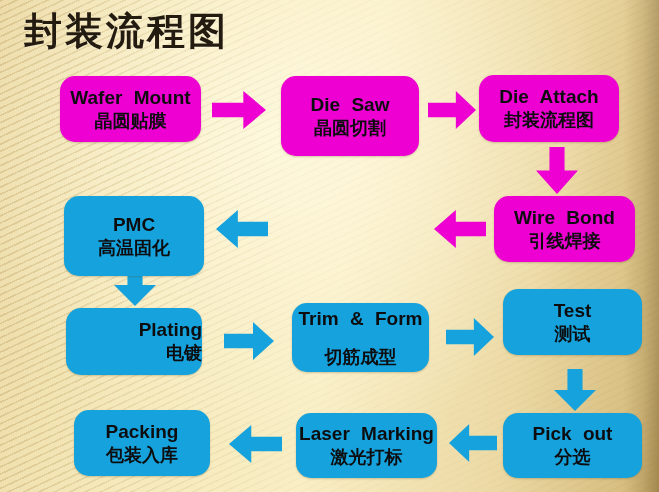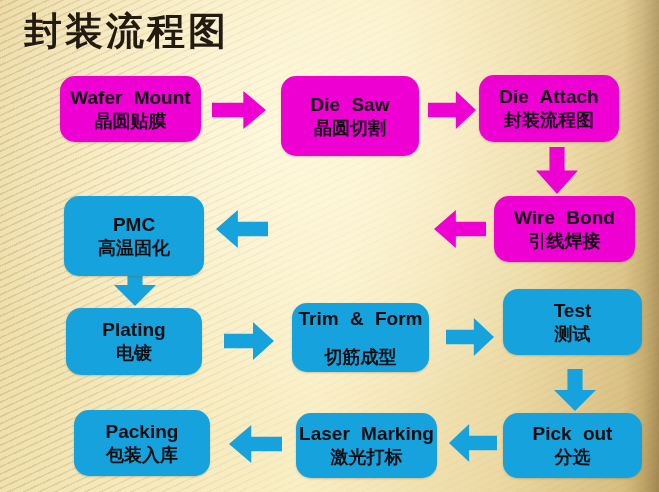--- a/index.html
+++ b/index.html
@@ -76,21 +76,21 @@
   </div>
   <div class="arrow dir-left" style="left: 434px; top: 210px; width: 52px; height: 38px; background: rgb(238, 0, 210);"></div>
   <div class="arrow dir-left" style="left: 216px; top: 210px; width: 52px; height: 38px; background: rgb(22, 163, 221);"></div>
   <div class="node" style="left: 64px; top: 196px; width: 140px; height: 80px; background: rgb(22, 163, 221);">
     <div class="en">PMC</div>
     <div class="zh">高温固化</div>
   </div>
 
   <div class="arrow dir-down" style="left: 114px; top: 264px; width: 42px; height: 42px; background: rgb(22, 163, 221);"></div>
 
-  <div class="node" style="left: 66px; top: 308px; width: 136px; height: 67px; background: rgb(22, 163, 221);">
+  <div class="node" style="left: 66px; top: 308px; width: 136px; height: 67px; background: rgb(22, 163, 221); align-items: flex-end;">
     <div class="en">Plating</div>
     <div class="zh">电镀</div>
   </div>
   <div class="arrow dir-right" style="left: 224px; top: 322px; width: 50px; height: 38px; background: rgb(22, 163, 221);"></div>
   <div class="node" style="left: 292px; top: 303px; width: 137px; height: 69px; background: rgb(22, 163, 221); gap: 15px;">
     <div class="en">Trim &amp; Form</div>
     <div class="zh">切筋成型</div>
   </div>
   <div class="arrow dir-right" style="left: 446px; top: 318px; width: 48px; height: 38px; background: rgb(22, 163, 221);"></div>
   <div class="node" style="left: 503px; top: 289px; width: 139px; height: 66px; background: rgb(22, 163, 221);">

